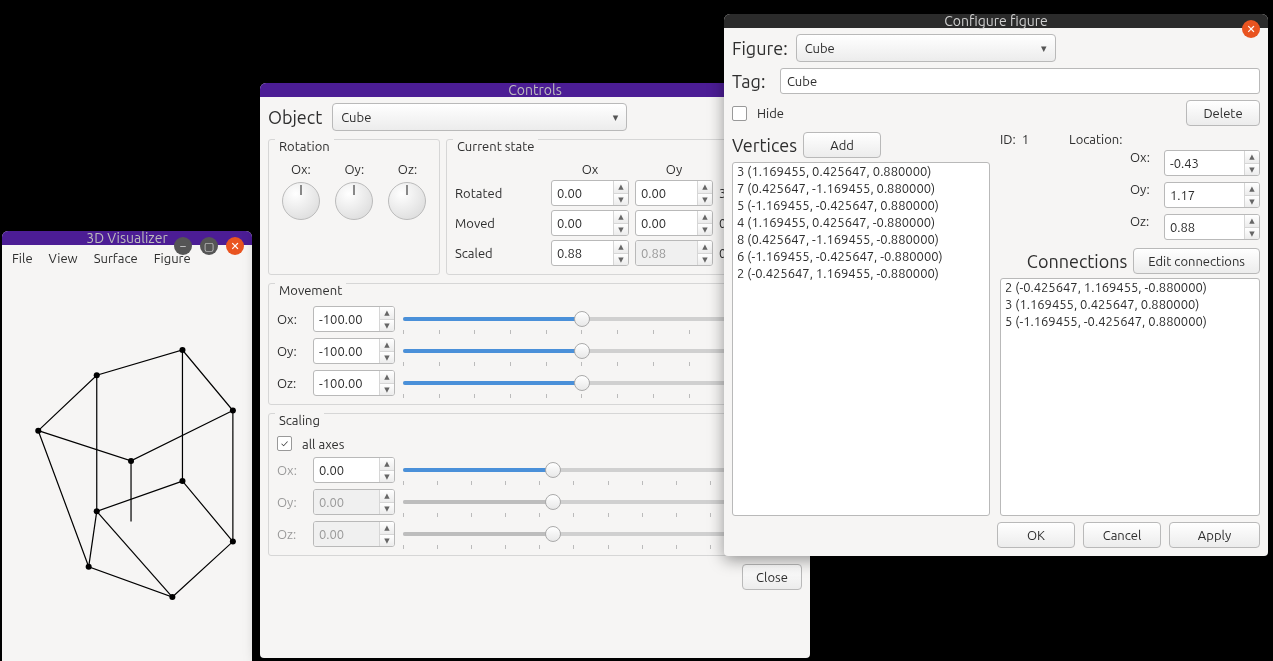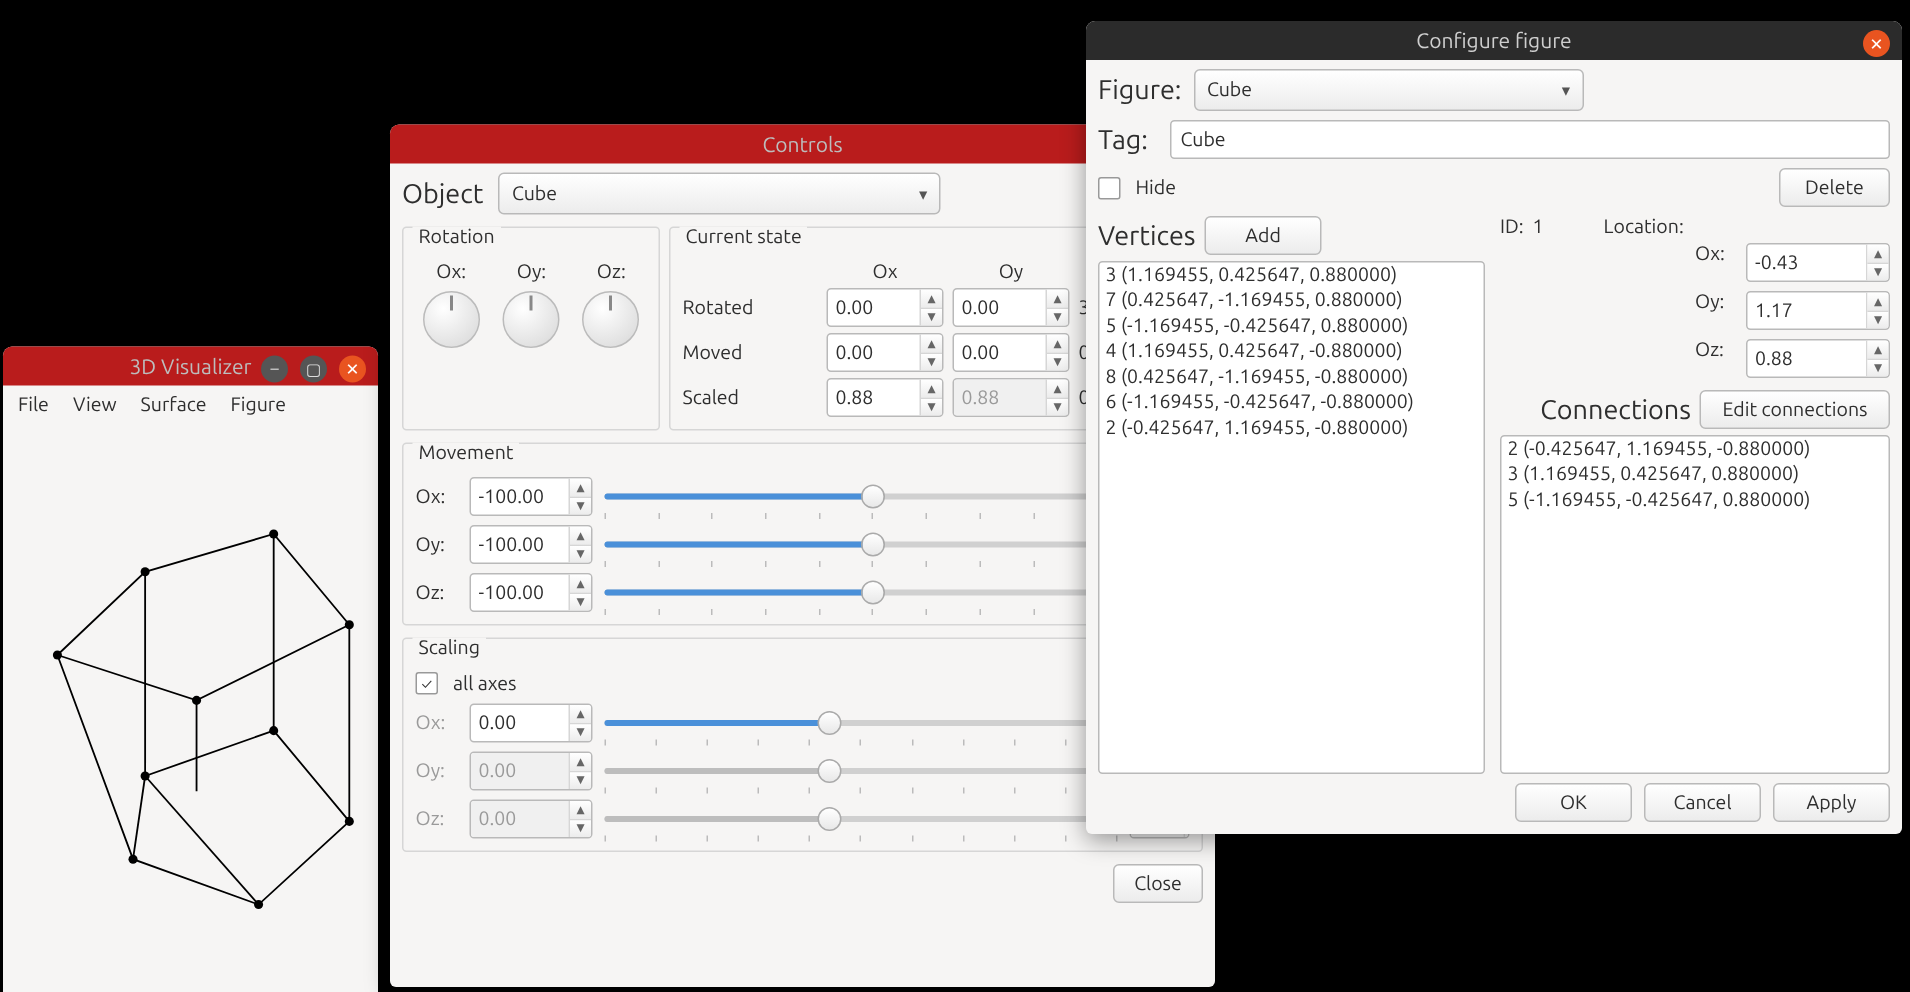--- a/index.html
+++ b/index.html
@@ -12,22 +12,22 @@
     --text:#2e2e2e;
     --disabled:#9a9a9a;
     --selblue:#3284d6;
     --close:#e95420;
     --btnbg:#fafafa;
     --inputbg:#fff;
     --shadow:#0000;
   }
   html,body{margin:0;padding:0;background:var(--black);font-family:Ubuntu,"DejaVu Sans",Arial,sans-serif;font-size:13px;color:var(--text);width:1273px;height:661px;overflow:hidden}
   .window{position:absolute;background:var(--panel);border-radius:6px 6px 4px 4px;box-shadow:0 4px 16px rgba(0,0,0,.4);display:flex;flex-direction:column}
-  .titlebar{height:26px;background:var(--titlebar);border-radius:6px 6px 0 0;display:flex;align-items:center;justify-content:center;position:relative;color:var(--titletext);font-size:14px}
-  .titlebar.light{background:#b91c1c;color:#bdbdbd}
+  .titlebar{height:14px;background:var(--titlebar);border-radius:6px 6px 0 0;display:flex;align-items:center;justify-content:center;position:relative;color:var(--titletext);font-size:14px}
+  .titlebar.light{background:#4c1d95;color:#bdbdbd}
   .winbtn{width:18px;height:18px;border-radius:50%;display:flex;align-items:center;justify-content:center;color:#fff;font-size:11px;margin-left:8px}
   .winbtn.close{background:var(--close)}
   .winbtn.dim{background:#555;color:#ddd}
   .winctrls{position:absolute;right:8px;top:6px;display:flex}
   .content{padding:6px 8px 8px}
   .menubar{display:flex;gap:16px;padding:6px 10px;border-bottom:none}
   .menubar span{cursor:default}
   .row{display:flex;align-items:center;gap:6px}
   .btn{background:linear-gradient(#fff,#ececec);border:1px solid var(--border);border-radius:4px;padding:5px 14px;font-size:13px;color:var(--text);min-height:20px;display:inline-flex;align-items:center;justify-content:center;box-sizing:border-box}
   .select{background:linear-gradient(#fff,#ececec);border:1px solid var(--border);border-radius:4px;height:28px;display:flex;align-items:center;padding:0 8px;position:relative;box-sizing:border-box}
@@ -496,18 +496,18 @@
       </div>
     </div>
 
     <div style="display:flex;justify-content:flex-end;gap:8px">
       <div class="btn" style="width:78px">
           <span>OK</span>
         </div>
       <div class="btn" style="width:78px">
           <span>Cancel</span>
         </div>
-      <div class="btn" style="width:78px">
+      <div class="btn" style="width:91px">
           <span>Apply</span>
         </div>
     </div>
   </div>
 </div>
 
 </body></html>

